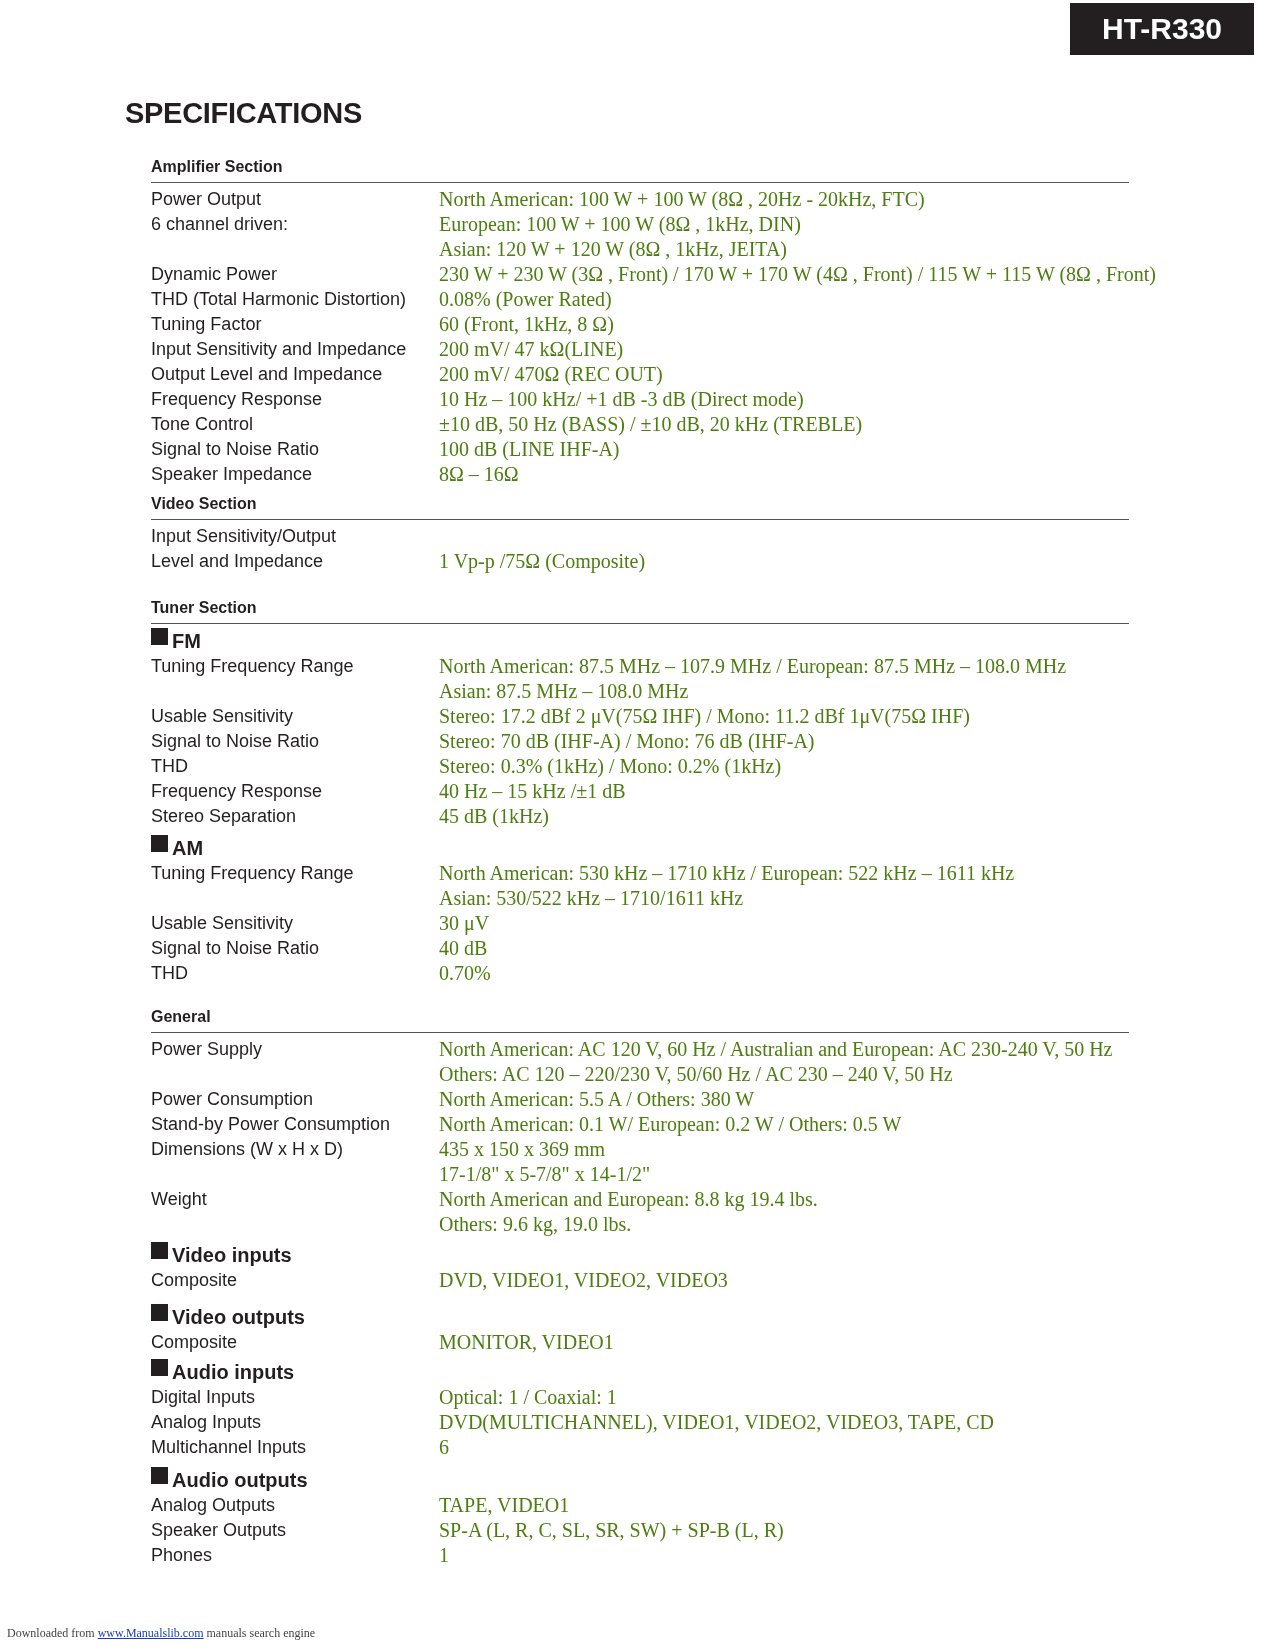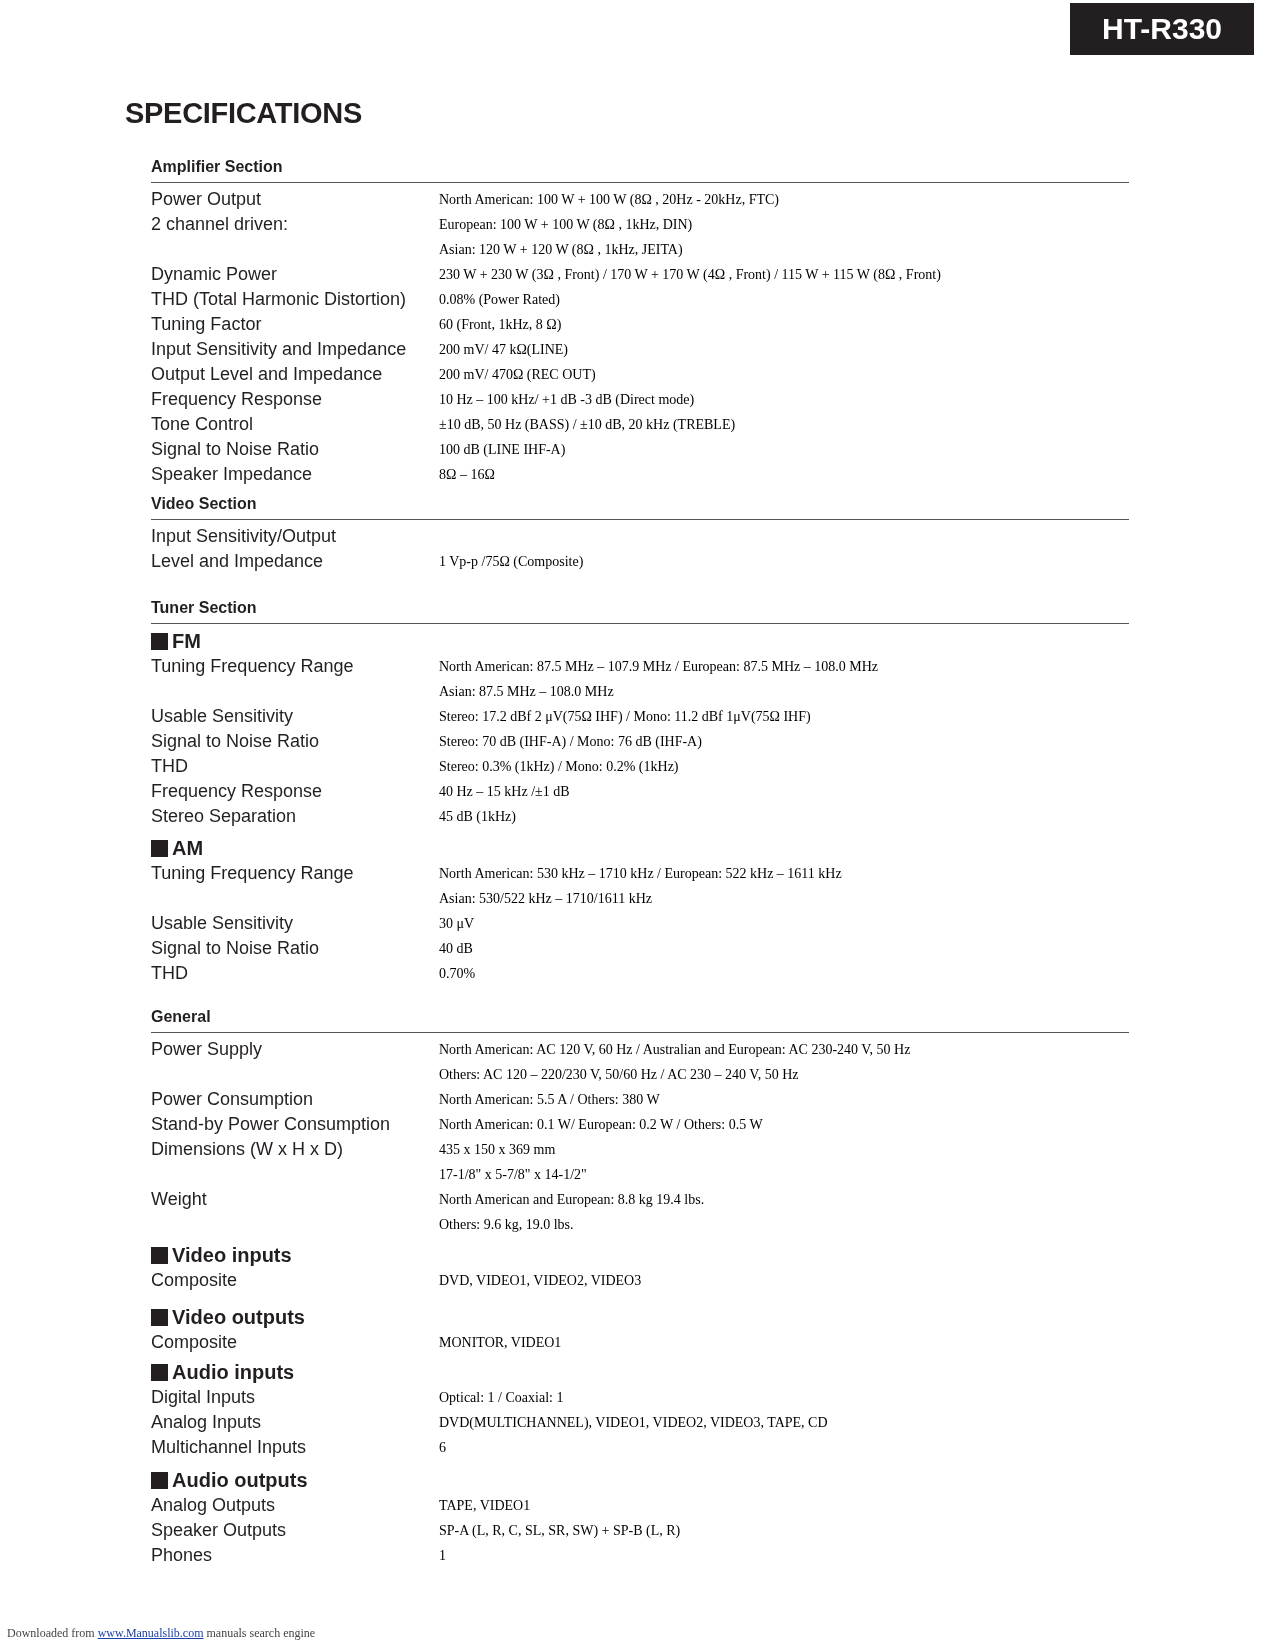--- a/index.html
+++ b/index.html
@@ -22,35 +22,35 @@
   .content { position: absolute; left: 151px; top: 150px; width: 978px; }
 
   .section-heading {
     font-family: "Liberation Sans", sans-serif; font-weight: bold; font-size: 16px;
     color: #231f20; height: 33px; line-height: 33px;
     border-bottom: 1.5px solid #555; margin-bottom: 4px;
   }
 
   .sub-heading {
     font-family: "Liberation Sans", sans-serif; font-weight: bold; font-size: 20px;
-    color: #231f20; height: 26px; line-height: 26px; display: flex; align-items: center;
+    color: #231f20; height: 26px; line-height: 26px; display: flex; 
   }
   .sub-heading .square {
     display: inline-block; width: 17px; height: 17px; background: #231f20; margin-right: 4px;
   }
 
   .row { display: flex; align-items: flex-start; }
   .label {
     width: 288px; flex: none;
     font-family: "Liberation Sans", sans-serif; font-size: 18px; color: #231f20;
     line-height: 25px;
   }
   .values { flex: 1; }
   .value {
-    font-family: "Liberation Serif", serif; font-size: 14px; color: #000000;
+    font-family: "Liberation Serif", serif; font-size: 20px; color: #4d7c0f;
     line-height: 25px; white-space: nowrap;
   }
   .spacer-sm { height: 10px; }
   .spacer-md { height: 17px; }
 
   .footer {
     position: absolute; left: 7px; top: 1626px;
     font-family: "Liberation Serif", serif; font-size: 12px; color: #444;
   }
   .footer a { color: #1a3fa8; text-decoration: underline; }
@@ -65,21 +65,21 @@
 
   <div class="section-heading">Amplifier Section</div>
   <div>
       <div class="row">
         <div class="label">Power Output</div>
         <div class="values">
           <div class="value">North American: 100 W + 100 W (8Ω , 20Hz - 20kHz, FTC)</div>
         </div>
       </div>
       <div class="row">
-        <div class="label">2 channel driven:</div>
+        <div class="label">6 channel driven:</div>
         <div class="values">
           <div class="value">European: 100 W + 100 W (8Ω , 1kHz, DIN)</div>
           <div class="value">Asian: 120 W + 120 W (8Ω , 1kHz, JEITA)</div>
         </div>
       </div>
       <div class="row">
         <div class="label">Dynamic Power</div>
         <div class="values">
           <div class="value">230 W + 230 W (3Ω , Front) / 170 W + 170 W (4Ω , Front) / 115 W + 115 W (8Ω , Front)</div>
         </div>

